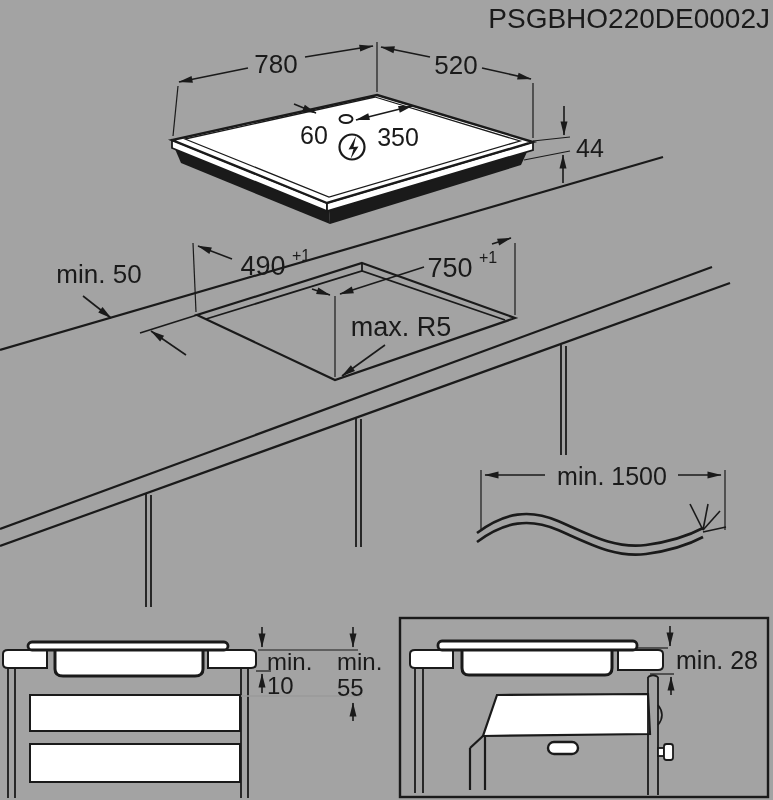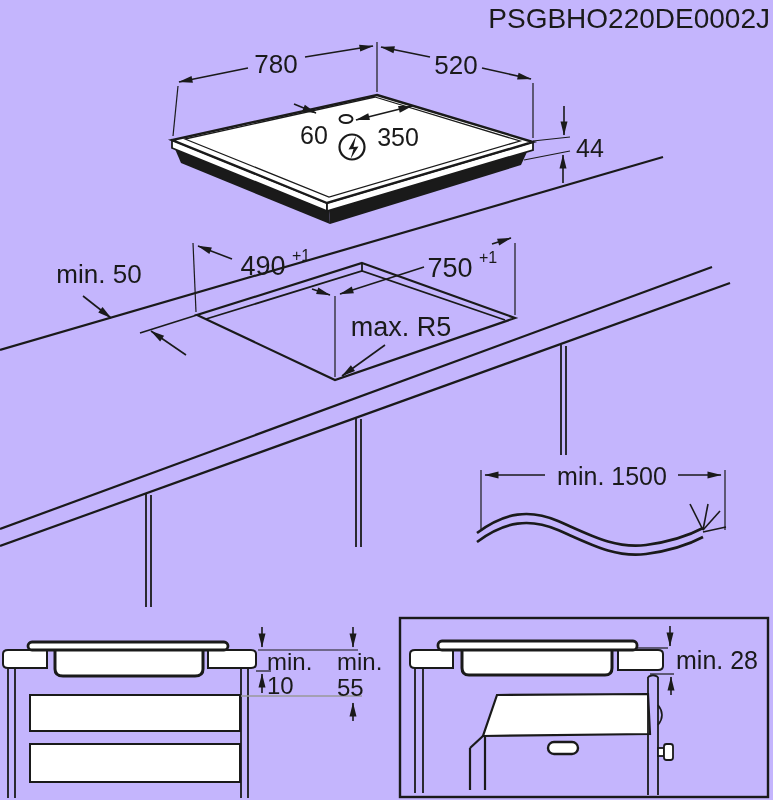--- a/index.html
+++ b/index.html
@@ -1,16 +1,16 @@
 <!DOCTYPE html>
 <html><head>
 <meta charset="utf-8">
 <style>
   html,body{margin:0;padding:0;background:#fff;}
-  .stage{position:relative;width:773px;height:800px;background:#c4b5fd;overflow:hidden;}
+  .stage{position:relative;width:773px;height:800px;background:#a3a3a3;overflow:hidden;}
   svg{display:block;font-family:"Liberation Sans","DejaVu Sans",sans-serif;}
   svg text{fill:#1a1a1a;}
   .ln{stroke:#1a1a1a;fill:none;}
   .thin{stroke:#1a1a1a;stroke-width:1.2;fill:none;}
   .dim{stroke:#1a1a1a;stroke-width:1.6;fill:none;}
   .bold{stroke:#1a1a1a;stroke-width:2.2;fill:none;}
   .wfill{fill:#ffffff;}
 </style>
 </head>
 <body>

